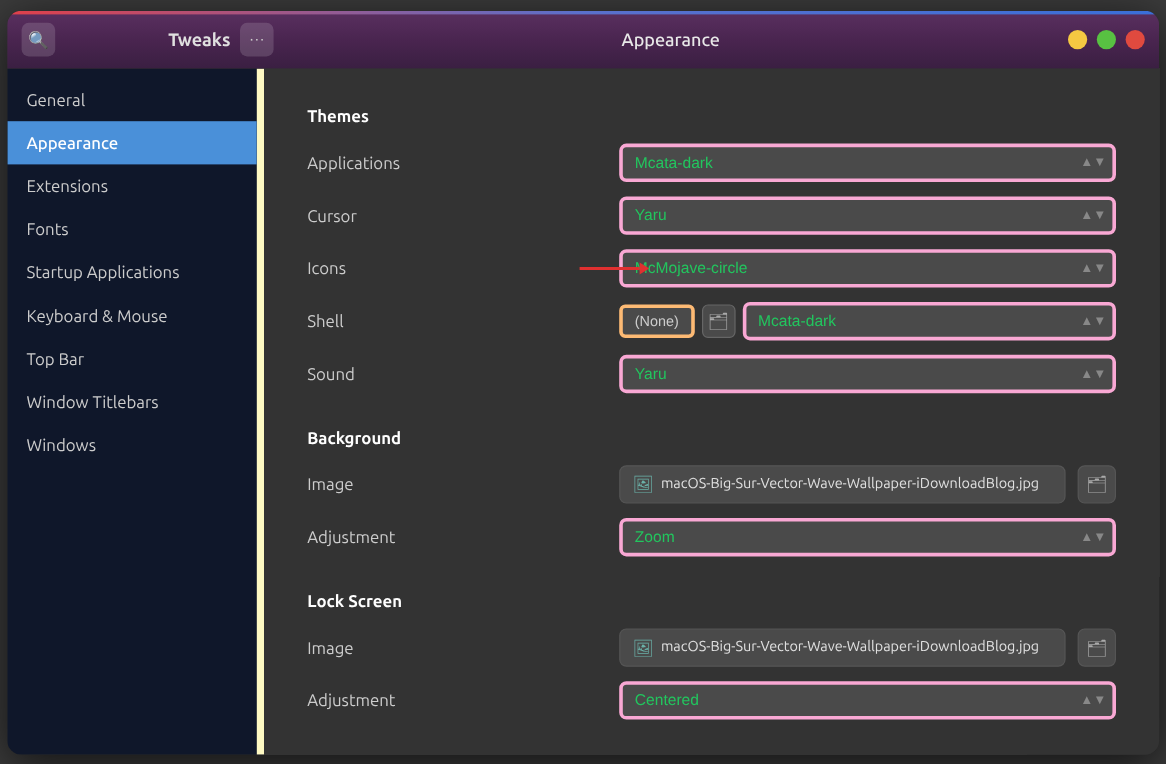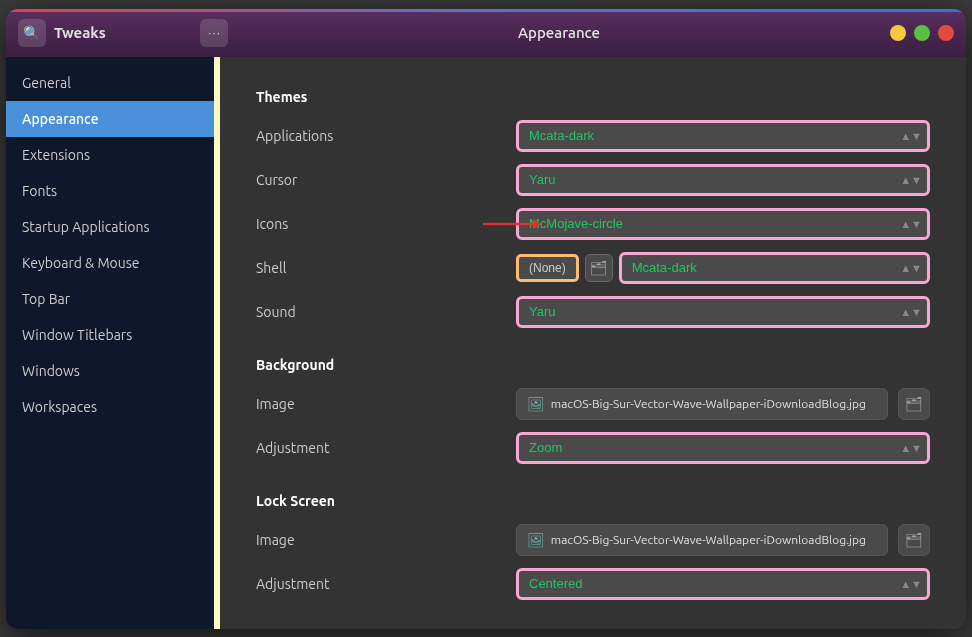--- a/index.html
+++ b/index.html
@@ -56,21 +56,21 @@
       justify-content: center;
       color: #ccc;
       font-size: 14px;
     }
 
     .app-title-sidebar {
       color: #e0e0e0;
       font-size: 15px;
       font-weight: 600;
       flex: 1;
-      text-align: left;
+      text-align: right;
     }
 
     .menu-btn {
       width: 28px;
       height: 28px;
       background: rgba(255,255,255,0.15);
       border: none;
       border-radius: 6px;
       cursor: pointer;
       display: flex;
@@ -314,21 +314,20 @@
     <div class="sidebar">
       <div class="sidebar-item">General</div>
       <div class="sidebar-item active">Appearance</div>
       <div class="sidebar-item">Extensions</div>
       <div class="sidebar-item">Fonts</div>
       <div class="sidebar-item">Startup Applications</div>
       <div class="sidebar-item">Keyboard &amp; Mouse</div>
       <div class="sidebar-item">Top Bar</div>
       <div class="sidebar-item">Window Titlebars</div>
       <div class="sidebar-item">Windows</div>
-      <div class="sidebar-item">Workspaces</div>
     </div>
 
     <div class="main-panel">
 
       <div class="section-title">Themes</div>
 
       <div class="setting-row">
         <span class="setting-label">Applications</span>
         <div class="setting-control">
           <div class="dropdown-wrapper">

